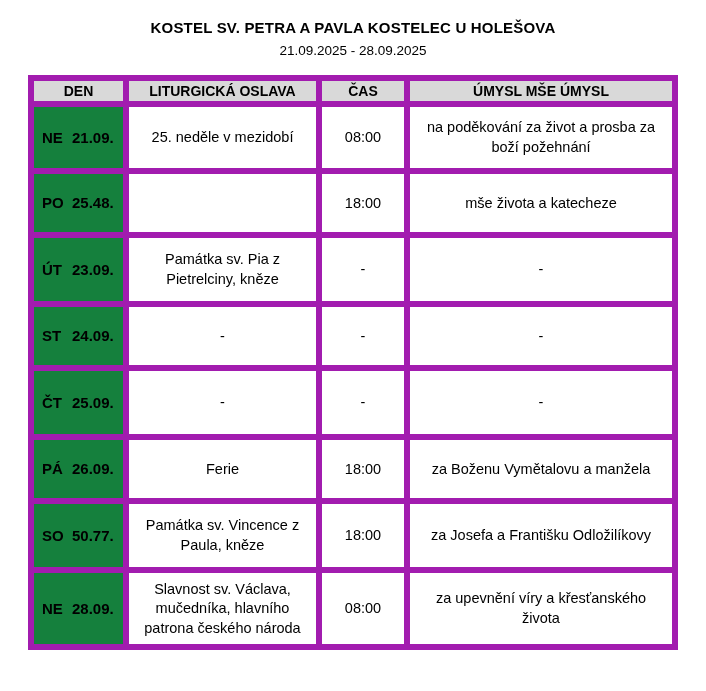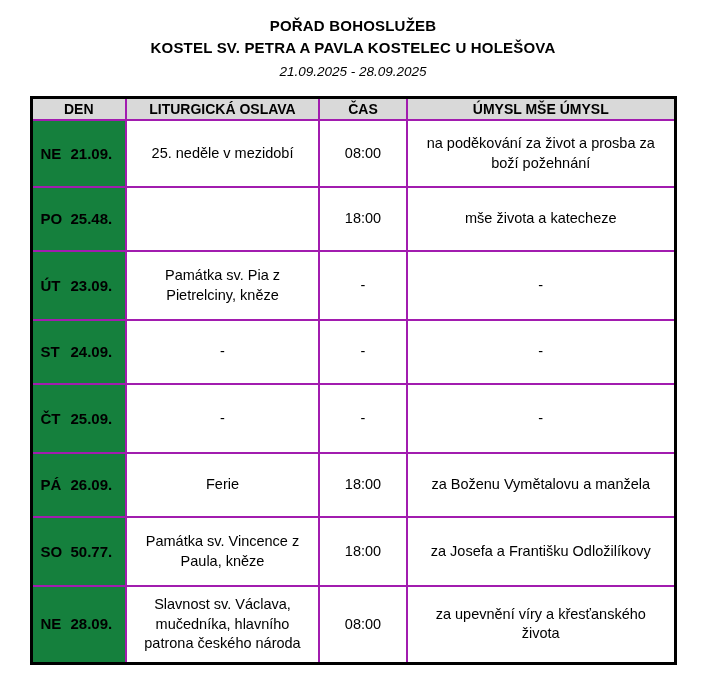--- a/index.html
+++ b/index.html
@@ -29,32 +29,31 @@
   .subtitle {
     font-size: 15px;
     font-weight: bold;
     margin-top: 2px;
     letter-spacing: 0.2px;
   }
   .daterange {
     font-size: 13.5px;
     margin-top: 4px;
     font-weight: normal;
-    font-style: italic;
   }
   table.schedule {
     border-collapse: collapse;
     table-layout: fixed;
     width: 646px;
     margin: 15px auto 0 auto;
     border: 3px solid #000000;
   }
   table.schedule th,
   table.schedule td {
-    border: 2px solid #a21caf;
+    border: 6px solid #a21caf;
     box-sizing: border-box;
   }
   table.schedule th {
     background: #d9d9d9;
     font-size: 14px;
     font-weight: bold;
     height: 23px;
     padding: 2px 4px;
     text-align: center;
   }
@@ -86,21 +85,20 @@
   tbody tr:nth-child(6) { height: 64px; }
   tbody tr:nth-child(7) { height: 69px; }
   tbody tr:nth-child(8) { height: 77px; }
 </style>
 </head>
 <body>
 
 <div class="page">
 
   <div class="titles">
-    <div class="title">POŘAD BOHOSLUŽEB</div>
     <div class="subtitle">KOSTEL SV. PETRA A PAVLA KOSTELEC U HOLEŠOVA</div>
     <div class="daterange">21.09.2025 - 28.09.2025</div>
   </div>
 
   <table class="schedule">
     <colgroup>
       <col style="width:95px">
       <col style="width:193px">
       <col style="width:88px">
       <col style="width:268px">

